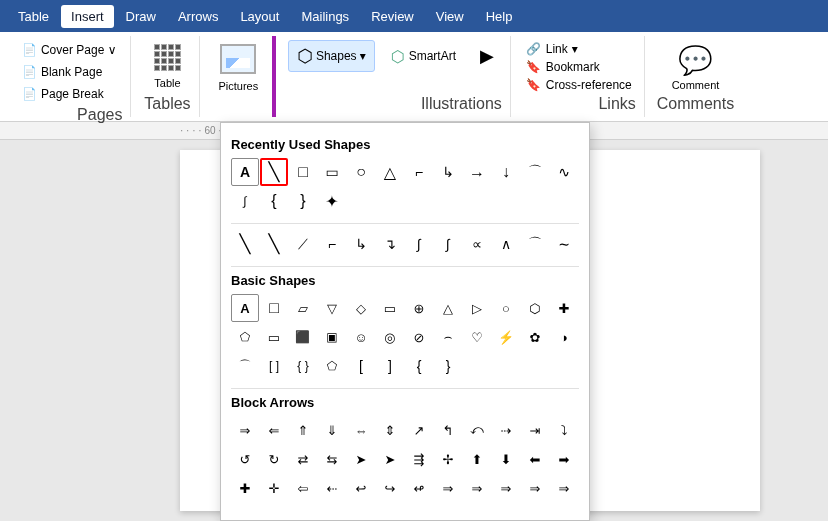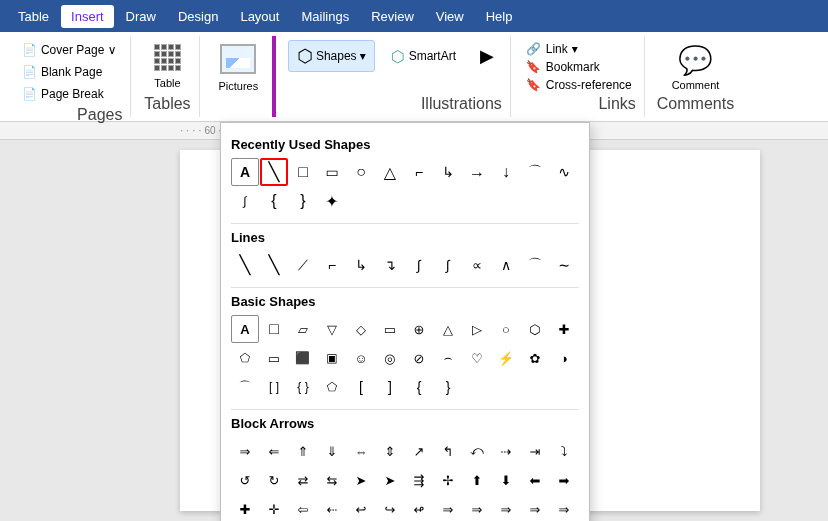--- a/index.html
+++ b/index.html
@@ -16,21 +16,21 @@
     }
     .menu-item {
       color: white;
       padding: 4px 10px;
       font-size: 13px;
       cursor: pointer;
       border-radius: 3px;
     }
     .menu-item.active {
       background: white;
-      color: #6d28d9;
+      color: #0f172a;
     }
 
     
     .ribbon {
       background: white;
       border-bottom: 1px solid #d1d1d1;
       display: flex;
       align-items: stretch;
       padding: 4px 8px;
       height: 90px;
@@ -252,21 +252,21 @@
       font-size: 12px;
     }
   </style>
 </head>
 <body>
 
 <div class="menu-bar">
   <div class="menu-item">Table</div>
   <div class="menu-item active">Insert</div>
   <div class="menu-item">Draw</div>
-  <div class="menu-item">Design</div>
+  <div class="menu-item">Arrows</div>
   <div class="menu-item">Layout</div>
   <div class="menu-item">Mailings</div>
   <div class="menu-item">Review</div>
   <div class="menu-item">View</div>
   <div class="menu-item">Help</div>
 </div>
 
 <div class="ribbon">
 
   <div class="pages-group">
@@ -382,21 +382,20 @@
       <div class="shape-item" style="font-size:14px;">⌒</div>
       <div class="shape-item" style="font-size:14px;">∿</div>
       <div class="shape-item" style="font-size:12px;">∫</div>
       <div class="shape-item">{</div>
       <div class="shape-item">}</div>
       <div class="shape-item">✦</div>
     </div>
 
     <hr class="divider-line">
 
-    <div class="shapes-section-title">Lines</div>
     <div class="shapes-grid">
       <div class="shape-item" style="font-size:18px;">╲</div>
       <div class="shape-item" style="font-size:18px;">╲</div>
       <div class="shape-item" style="font-size:14px;">⟋</div>
       <div class="shape-item" style="font-size:14px;">⌐</div>
       <div class="shape-item" style="font-size:14px;">↳</div>
       <div class="shape-item" style="font-size:14px;">↴</div>
       <div class="shape-item" style="font-size:14px;">∫</div>
       <div class="shape-item" style="font-size:14px;">∫</div>
       <div class="shape-item" style="font-size:14px;">∝</div>

